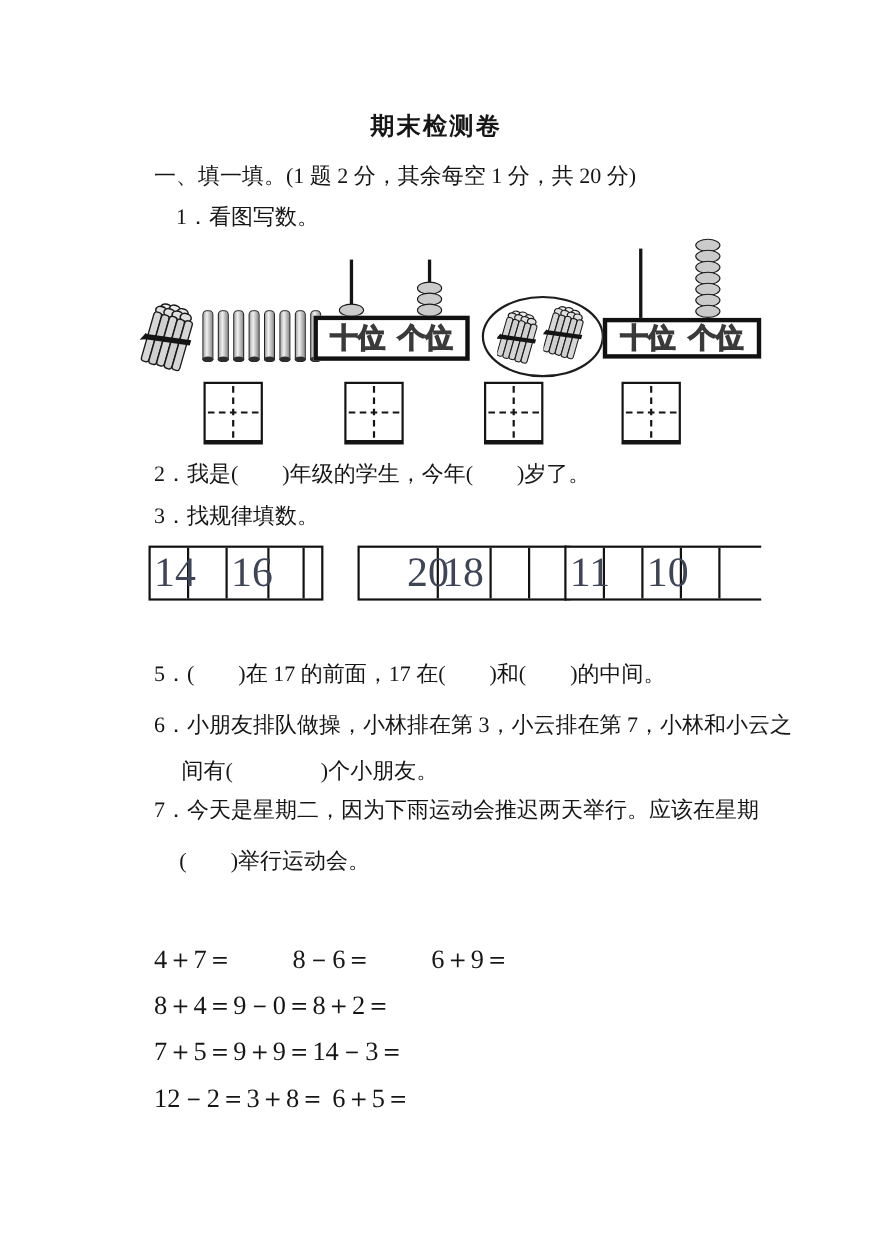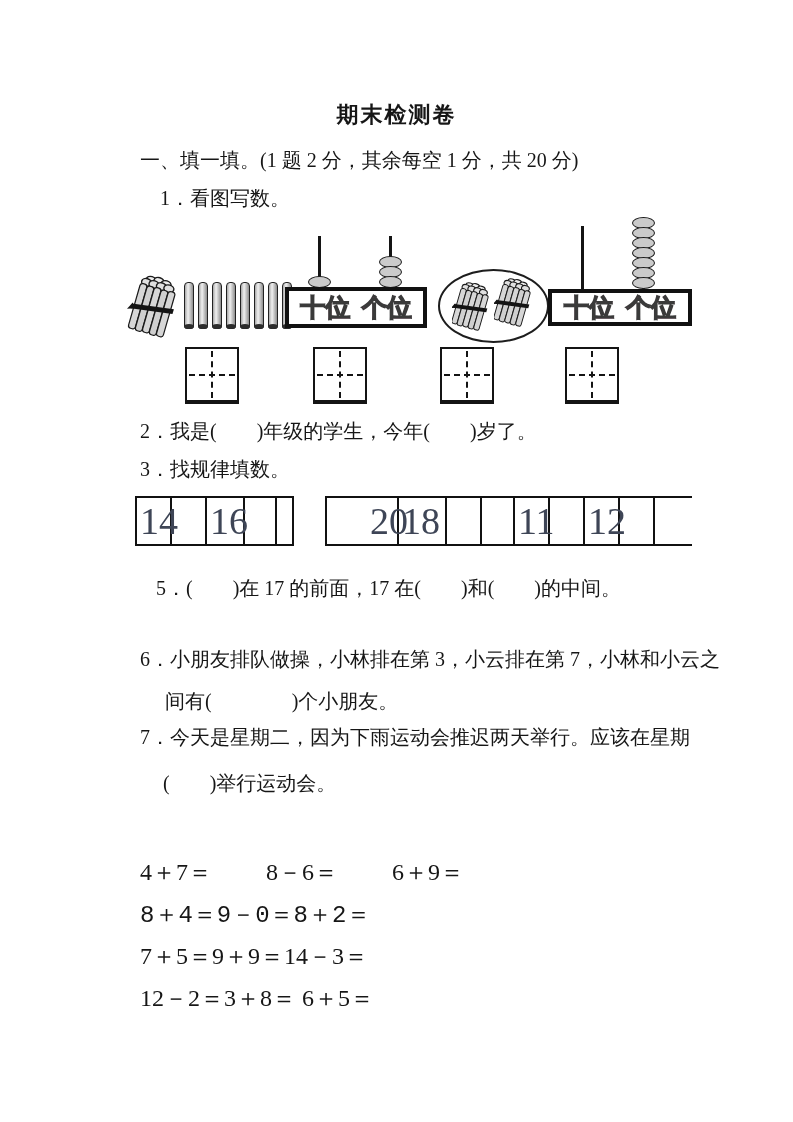--- a/index.html
+++ b/index.html
@@ -5,28 +5,28 @@
   html,body{margin:0;padding:0;background:#ffffff;}
   .page{position:relative;width:793px;height:1122px;background:#fff;overflow:hidden;
         font-family:"Liberation Serif","DejaVu Serif",serif;color:#161616;}
   .txt{position:absolute;font-size:20px;white-space:pre;line-height:1.3;}
   #title{top:101px;left:0;width:100%;text-align:center;font-size:22px;font-weight:bold;letter-spacing:2px;}
   #s1h{top:147px;left:140px;}
   #q1l{top:185px;left:160px;}
   #q2{top:418px;left:140px;}
   #q3l{top:456px;left:140px;}
   #q4{top:561px;left:140px;}
-  #q5{top:575px;left:140px;margin-left:16px;}
+  #q5{top:600px;left:140px;}
   #q6a{top:646px;left:140px;}
   #q6b{top:688px;left:165px;}
   #q7a{top:724px;left:140px;}
   #q7b{top:770px;left:163px;text-align:right;}
   #s2h{top:810px;left:140px;}
   .mrow{position:absolute;left:140px;font-size:24px;white-space:pre;}
-  #mr0{top:856px;} #mr1{top:898px;font-family:Liberation Mono, monospace;} #mr2{top:940px;} #mr3{top:982px;}
+  #mr0{top:856px;} #mr1{top:898px;} #mr2{top:940px;} #mr3{top:982px;}
 
   
   .bundle-slot{position:absolute;}
   .bundle-slot svg{width:100%;height:100%;}
   #bundle-main{left:127px;top:274px;width:52px;height:64px;}
   #bundle-o1{left:452px;top:280px;width:38px;height:52px;}
   #bundle-o2{left:494px;top:276px;width:38px;height:52px;}
   #sticks{position:absolute;left:184px;top:282px;display:flex;gap:4px;}
   .stick{position:relative;box-sizing:border-box;width:10px;height:47px;border:1.5px solid #222;
          border-radius:4px 4px 3px 3px;background:linear-gradient(to right,#a8a8a8,#f1f1f1 38%,#8e8e8e);}
@@ -205,17 +205,17 @@
     </div>
     <div class="seq" style="left: 325px;">
       <div class="seq-cell" style="width: 72px; padding-left: 43px;">20</div>
       <div class="seq-cell" style="width: 48px;">18</div>
       <div class="seq-cell" style="width: 35px;"></div>
       <div class="seq-cell" style="width: 35px;"></div>
     </div>
     <div class="seq open" style="left: 513px;">
       <div class="seq-cell" style="width: 35px;">11</div>
       <div class="seq-cell" style="width: 35px;"></div>
-      <div class="seq-cell" style="width: 35px;">12</div>
+      <div class="seq-cell" style="width: 35px;">10</div>
       <div class="seq-cell" style="width: 35px;"></div>
       <div class="seq-cell" style="width: 37px;"></div>
     </div>
   </div>
 
 </body></html>

